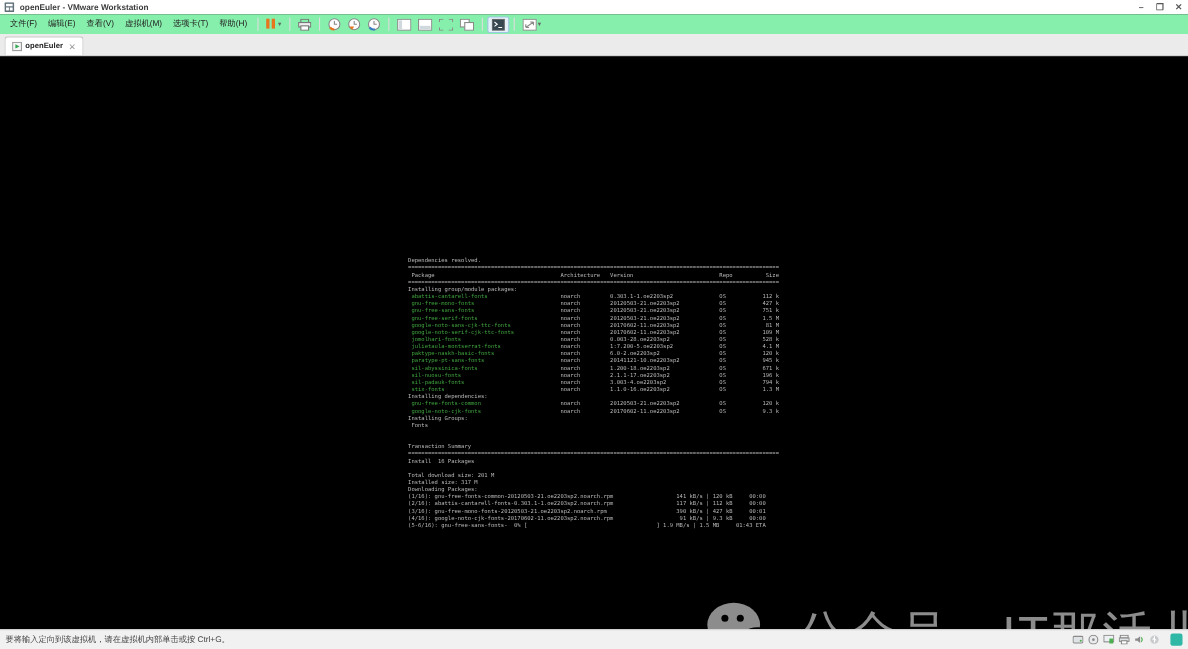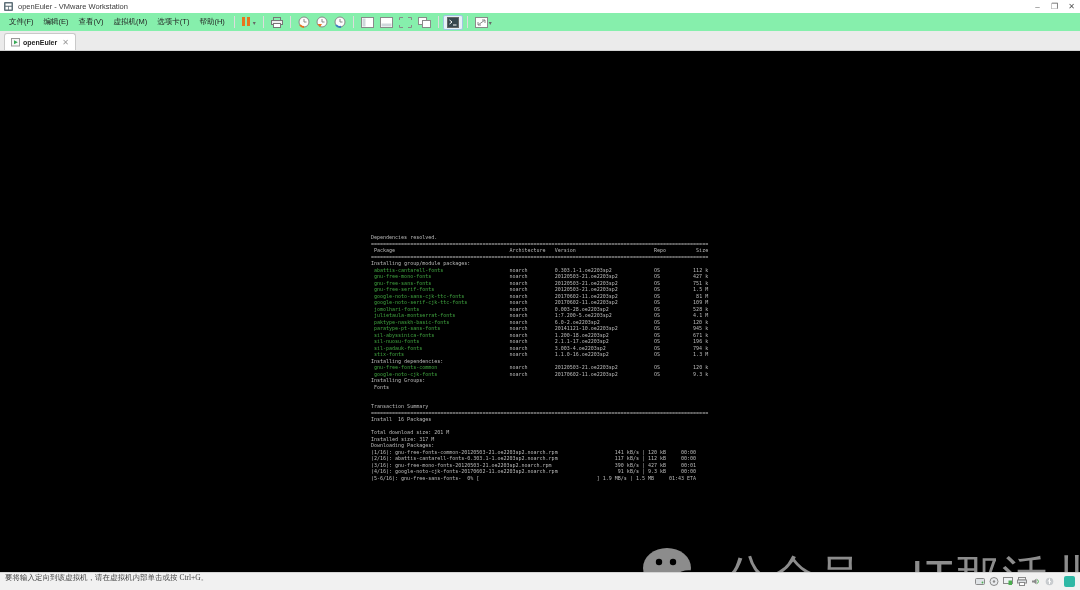--- a/index.html
+++ b/index.html
@@ -1,21 +1,21 @@
 <!DOCTYPE html>
 <html><head>
 <meta charset="utf-8">
 <style>
   html,body{margin:0;padding:0;}
   body{width:1080px;height:590px;position:relative;overflow:hidden;background:#000;
        font-family:"Liberation Sans",sans-serif;-webkit-font-smoothing:antialiased;}
 
   
   .titlebar{position:absolute;top:0;left:0;right:0;height:13px;background:#fff;
-            display:flex;align-items:center;font-size:7.5px;color:#3a3a3a;z-index:5;}
+            display:flex;align-items:center;font-size:7.5px;color:#3a3a3a;z-index:5;font-weight:bold;}
   .titlebar .logo{margin:0 5px 0 4px;display:flex;}
   .win-controls{margin-left:auto;display:flex;}
   .win-controls span{width:17px;text-align:center;font-size:8px;color:#555;line-height:13px;cursor:default;}
 
   .menubar{position:absolute;top:13px;left:0;right:0;height:18px;background:#86efac;
            border-bottom:1px solid #e3e3e3;display:flex;align-items:center;
            font-size:7.5px;color:#222;padding-left:4px;z-index:5;}
   .menu-item{padding:0 5px;line-height:18px;}
   .tb-sep{width:1px;height:12px;background:#ddd;margin:0 4px;}
   .tb-btn{display:flex;align-items:center;padding:1px 3px;border-radius:2px;}
@@ -38,22 +38,22 @@
             font-family:"DejaVu Sans Mono",monospace;font-size:10px;line-height:13px;
             color:#b9b9b9;white-space:pre;}
   .terminal .green{color:#3fa33f;}
 
   
   .watermark{position:absolute;left:640px;top:496px;display:flex;align-items:center;gap:14px;}
   .watermark-text{font-size:45px;color:#8c8c8c;letter-spacing:2px;white-space:nowrap;}
 
   
   .statusbar{position:absolute;left:0;right:0;bottom:0;height:17px;background:#f1f1f1;
-             border-top:1px solid #d5d5d5;display:flex;
-             font-size:7.5px;color:#444;padding:0 5px;z-index:5;font-family:Liberation Serif, serif;}
+             border-top:1px solid #d5d5d5;display:flex;align-items:center;
+             font-size:7.5px;color:#444;padding:0 5px;z-index:5;}
   .tray{margin-left:auto;display:flex;align-items:center;gap:4px;}
   .ime-badge{width:11px;height:11px;border-radius:2px;background:#2eb8a5;margin-left:6px;}
 </style>
 </head>
 <body>
 
 <div class="titlebar">
   <span class="logo">
     <svg width="9" height="9">
         <rect width="9" height="9" rx="1" fill="#5f7079"></rect>

